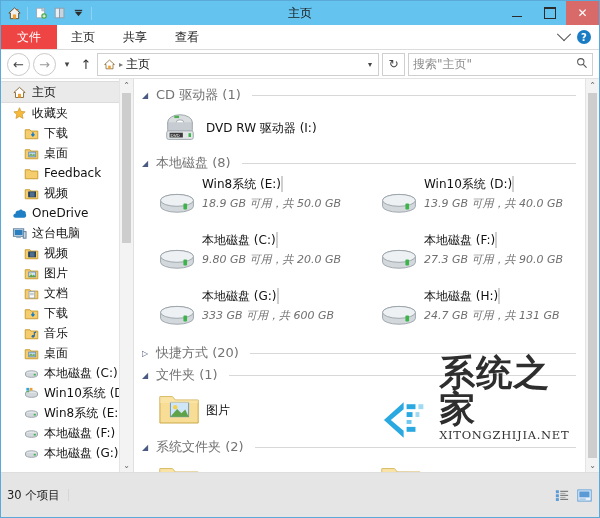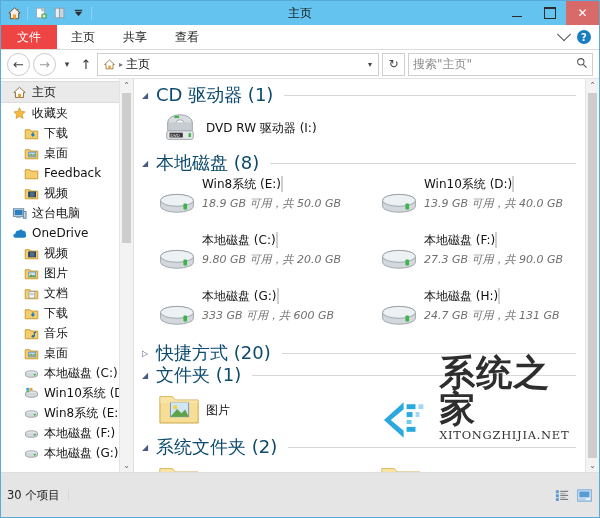--- a/index.html
+++ b/index.html
@@ -73,21 +73,21 @@
     border-left:1px solid #e4e4e4;}
   .sb-arrow{height:13px;display:flex;align-items:center;justify-content:center;font-size:8px;color:#666;}
   .sb-thumb{position:absolute;left:2px;right:2px;top:14px;height:150px;background:#cdcdcd;}
 
   
   .content{flex:1;position:relative;overflow:hidden;background:#fff;}
   .canvas{position:absolute;left:0;top:0;right:13px;bottom:0;padding:6px 0 0 8px;overflow:hidden;}
   .group{margin-bottom:2px;}
   .ghead{display:flex;align-items:center;gap:5px;height:20px;}
   .gtri{font-size:8px;color:#4a5a82;width:9px;}
-  .gtitle{font-size:18px;color:#0c4a6e;white-space:nowrap;}
+  .gtitle{font-size:13px;color:#737373;white-space:nowrap;}
   .gline{flex:1;height:1px;background:#d8d8d8;margin-left:6px;margin-right:10px;}
 
   .drives{display:flex;flex-wrap:wrap;}
   .drive{width:50%;box-sizing:border-box;display:flex;align-items:flex-start;
     padding:3px 4px 3px 12px;height:56px;}
   .drive-ico{width:46px;flex:0 0 46px;display:flex;align-items:center;justify-content:center;padding-top:12px;}
   .drive-info{flex:1;min-width:0;padding-left:2px;}
   .drive-name{font-size:12px;color:#111;white-space:nowrap;overflow:hidden;margin-bottom:2px;}
   .bar{height:11px;background:#e6e6e6;border:1px solid #cfcfcf;width:170px;box-sizing:border-box;}
   .bar-fill{height:100%;background:#26a0da;}
@@ -264,35 +264,35 @@
                 <rect x="5" y="6.3" width="7.3" height="5.3" fill="#4f6f8f" stroke="#33506b"></rect>
                 <rect x="5" y="6.3" width="1" height="5.3" fill="#1d3247"></rect>
                 <rect x="11.3" y="6.3" width="1" height="5.3" fill="#1d3247"></rect>
               </svg>
             </span>
             <span class="sb-lab">视频</span>
           </div>
           <div class="sb-item ind0">
             <span class="sb-ico">
               <svg width="15" height="15" viewBox="0 0 16 16">
+                <path d="M4 12.5 C1.8 12.5 1 11 1.6 9.6 C2 8.6 3 8.2 3.7 8.3 C3.7 6 5.6 4.6 7.4 5 C8.3 3.5 10.6 3.4 11.6 5.2 C13.6 4.9 15.3 6.6 14.6 8.6 C15.6 9.3 15.3 12.5 13 12.5 Z" fill="#1e7fc4"></path>
+              </svg>
+            </span>
+            <span class="sb-lab">OneDrive</span>
+          </div>
+          <div class="sb-item ind0">
+            <span class="sb-ico">
+              <svg width="15" height="15" viewBox="0 0 16 16">
                 <rect x="1.5" y="3" width="11" height="8" fill="#d6e4f0" stroke="#5c7d99"></rect>
                 <rect x="2.8" y="4.2" width="8.4" height="5.5" fill="#2a7fc0"></rect>
                 <rect x="4.5" y="11.4" width="5" height="1.5" fill="#9ab2c6"></rect>
                 <rect x="12" y="6" width="3" height="7" fill="#c8d6e2" stroke="#5c7d99"></rect>
               </svg>
             </span>
             <span class="sb-lab">这台电脑</span>
-          </div>
-          <div class="sb-item ind0">
-            <span class="sb-ico">
-              <svg width="15" height="15" viewBox="0 0 16 16">
-                <path d="M4 12.5 C1.8 12.5 1 11 1.6 9.6 C2 8.6 3 8.2 3.7 8.3 C3.7 6 5.6 4.6 7.4 5 C8.3 3.5 10.6 3.4 11.6 5.2 C13.6 4.9 15.3 6.6 14.6 8.6 C15.6 9.3 15.3 12.5 13 12.5 Z" fill="#1e7fc4"></path>
-              </svg>
-            </span>
-            <span class="sb-lab">OneDrive</span>
           </div>
           <div class="sb-item ind1">
             <span class="sb-ico">
               <svg width="15" height="15" viewBox="0 0 16 16">
                 <path d="M1.3 4 h5 l1.2 1.4 h7.2 v8.2 h-13.4 Z" fill="#f5cd6c" stroke="#c99a2e"></path>
                 <rect x="5" y="6.3" width="7.3" height="5.3" fill="#4f6f8f" stroke="#33506b"></rect>
                 <rect x="5" y="6.3" width="1" height="5.3" fill="#1d3247"></rect>
                 <rect x="11.3" y="6.3" width="1" height="5.3" fill="#1d3247"></rect>
               </svg>
             </span>

